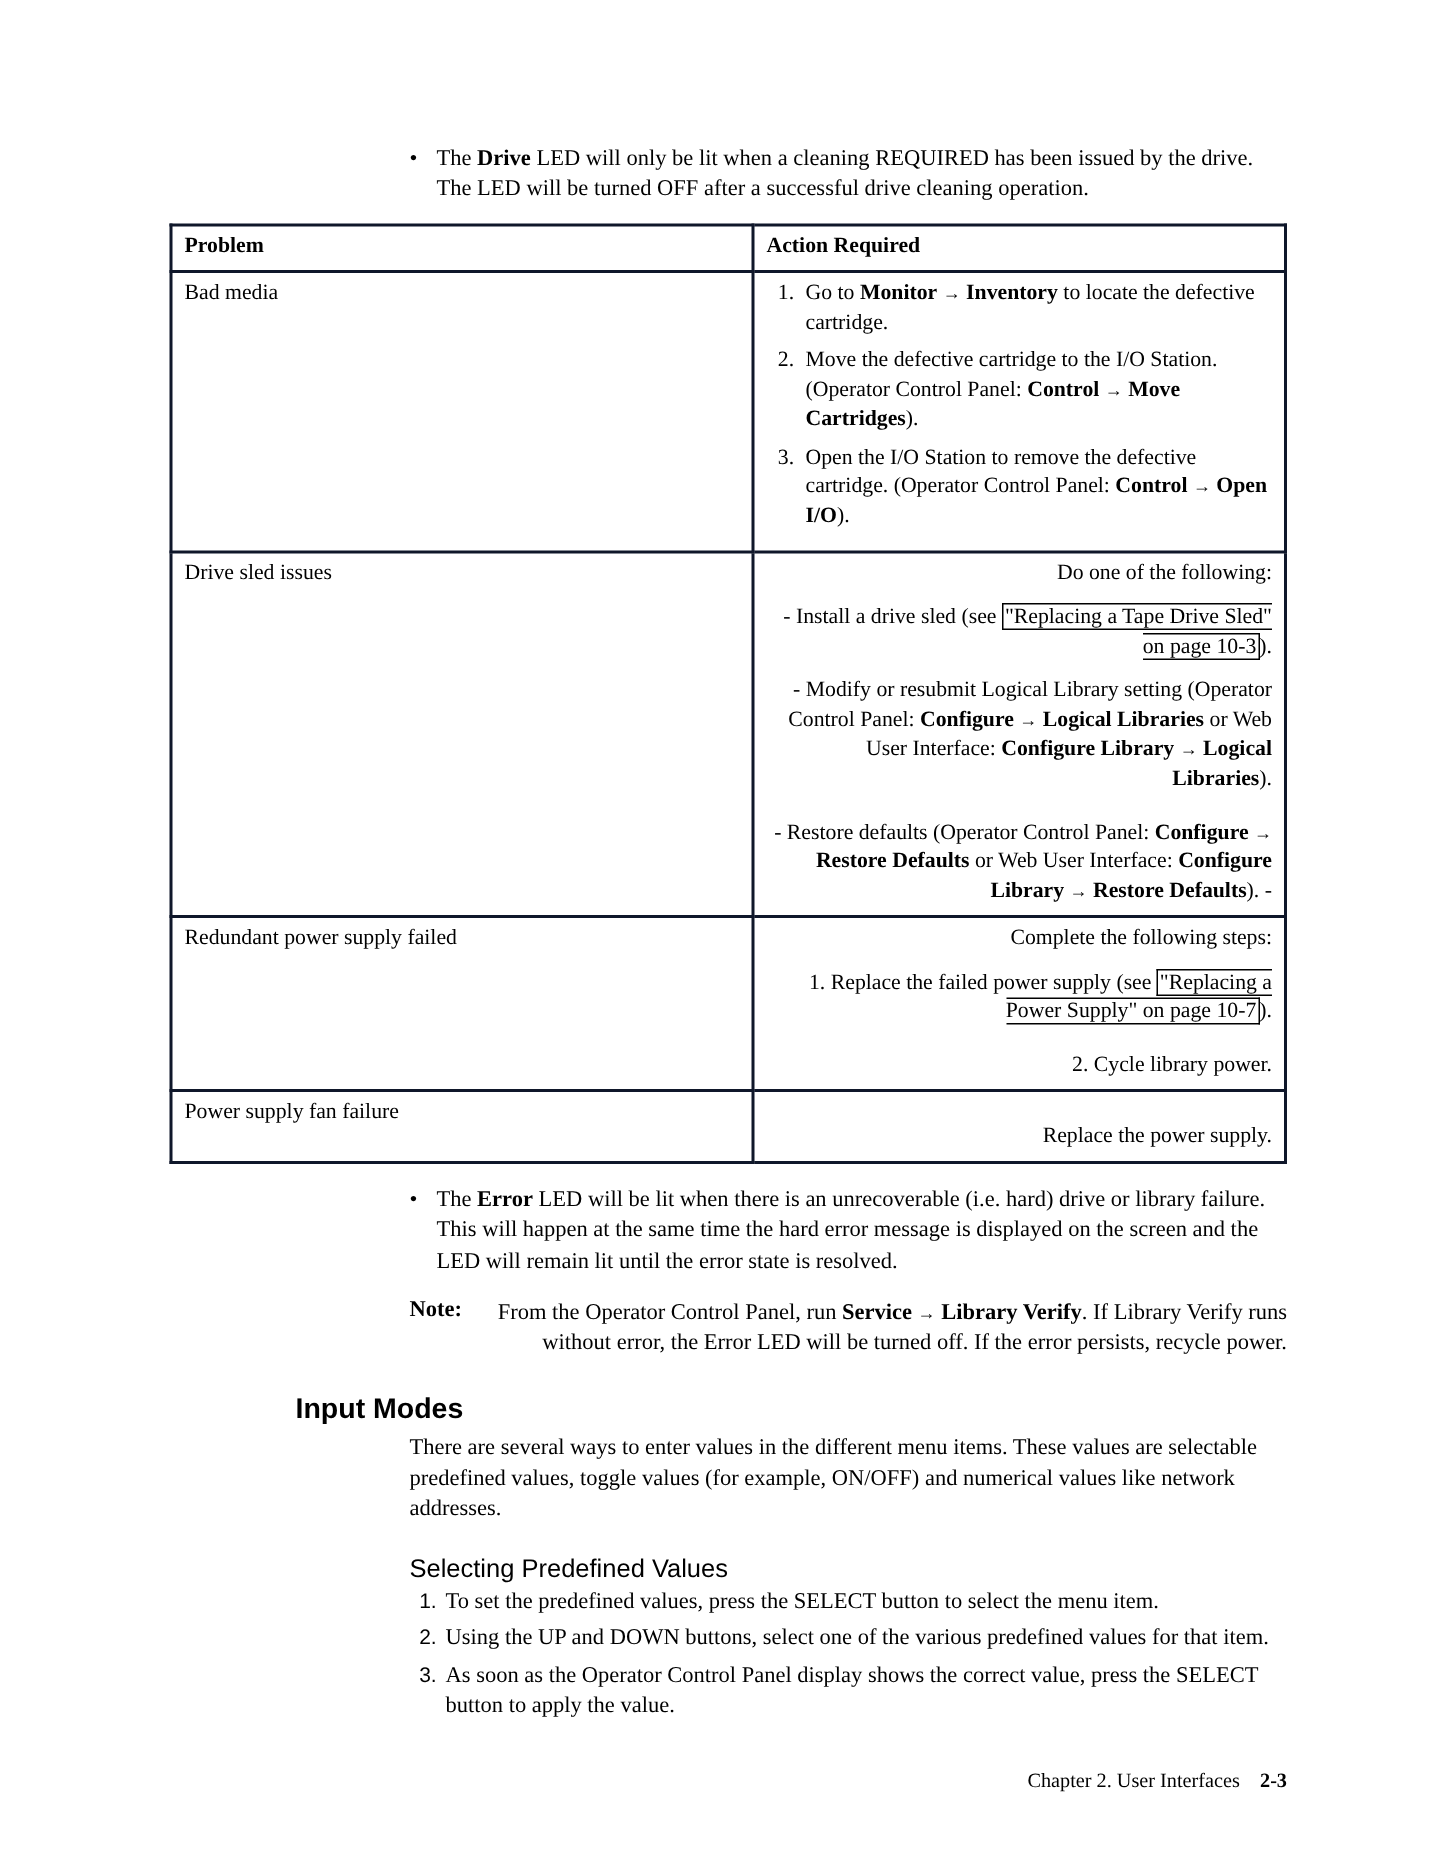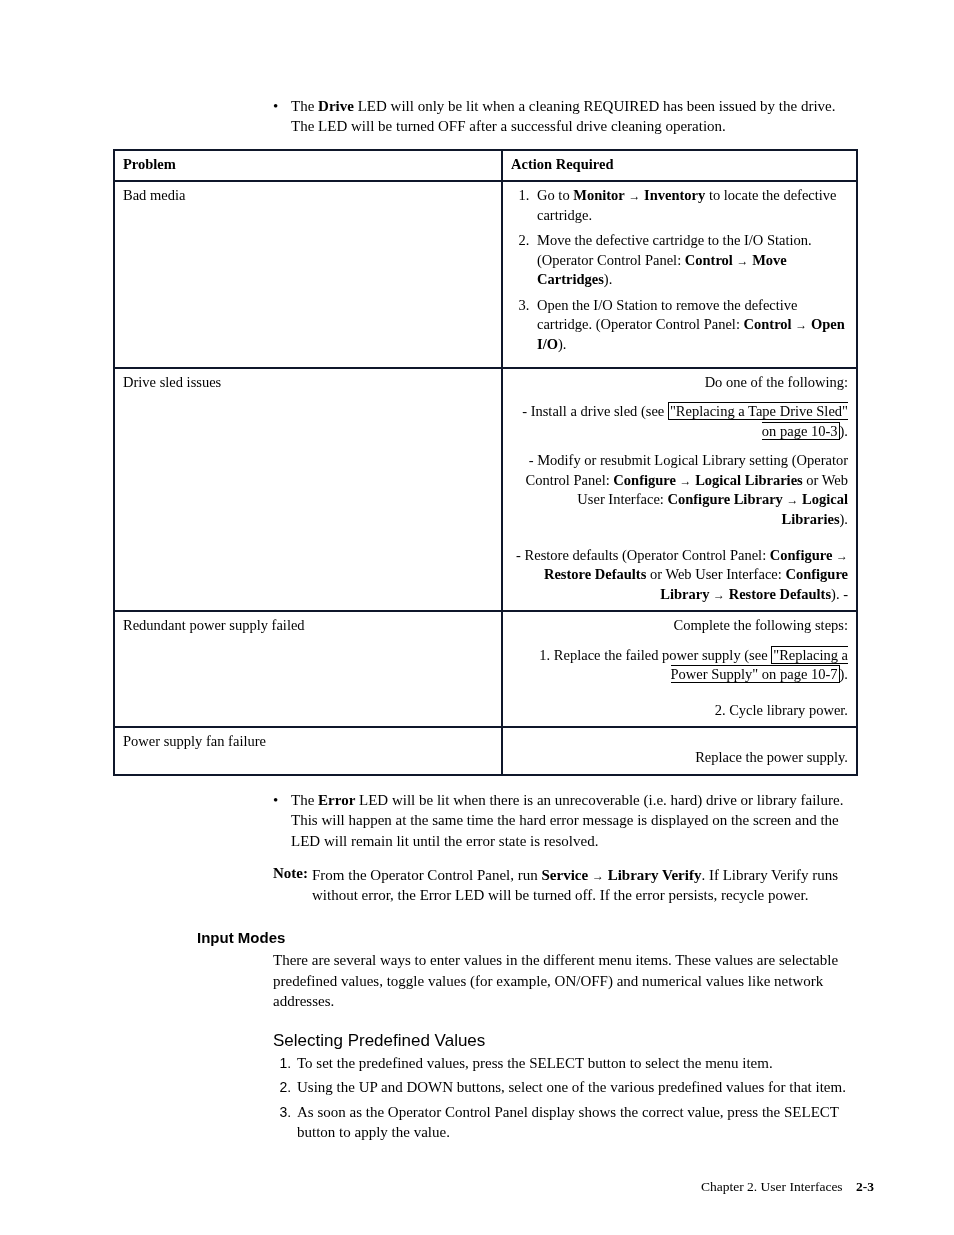--- a/index.html
+++ b/index.html
@@ -73,34 +73,35 @@
     display: inline;
     line-height: 1.2;
   }
   .arrow { font-family: Arial, sans-serif; font-size: 12px; }
   .note-block {
     margin-left: 160px;
     margin-top: 14px;
   }
   .note-block .note-row {
     display: flex;
+    text-align: right;
   }
   .note-block .note-label {
     font-weight: bold;
     flex: 0 0 auto;
     padding-right: 4px;
   }
   .note-block .note-text {
     flex: 1;
     line-height: 1.35;
   }
   h2.section {
     font-family: Arial, Helvetica, sans-serif;
     font-weight: bold;
-    font-size: 15px;
+    font-size: 19px;
     margin: 24px 0 4px 84px;
   }
   .para {
     margin-left: 160px;
     line-height: 1.35;
     margin-bottom: 20px;
   }
   h3.subsection {
     font-family: Arial, Helvetica, sans-serif;
     font-weight: normal;
@@ -116,21 +117,21 @@
     margin-bottom: 4px;
     padding-left: 2px;
   }
   ol.numbered li::marker {
     font-family: Arial, Helvetica, sans-serif;
     font-size: 14px;
   }
   .footer {
     position: absolute;
     bottom: 40px;
-    right: 80px;
+    right: 96px;
     font-size: 13.5px;
   }
   .footer .pnum { font-weight: bold; margin-left: 10px; }
 </style>
 </head>
 <body>
 
 <div class="page">
 
   <div class="indent-block">

